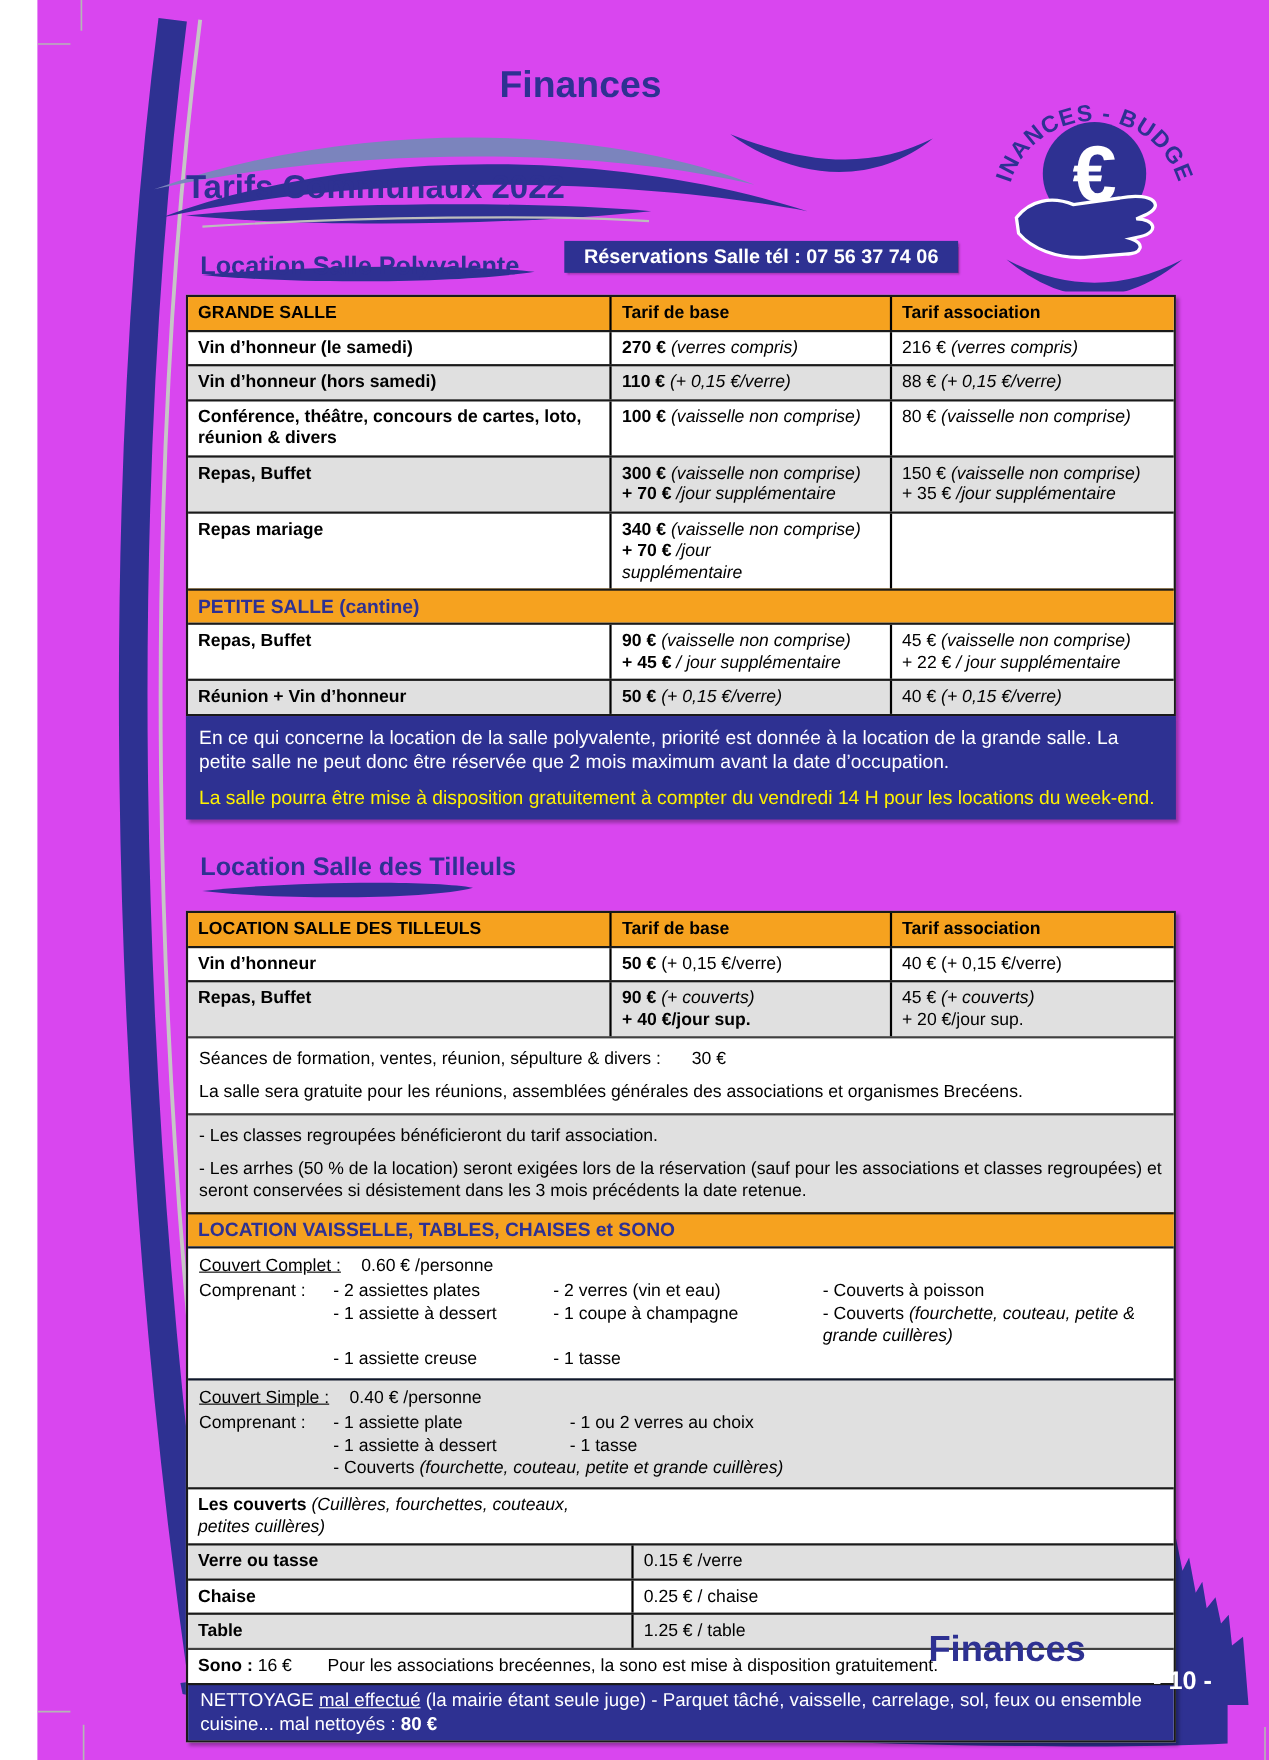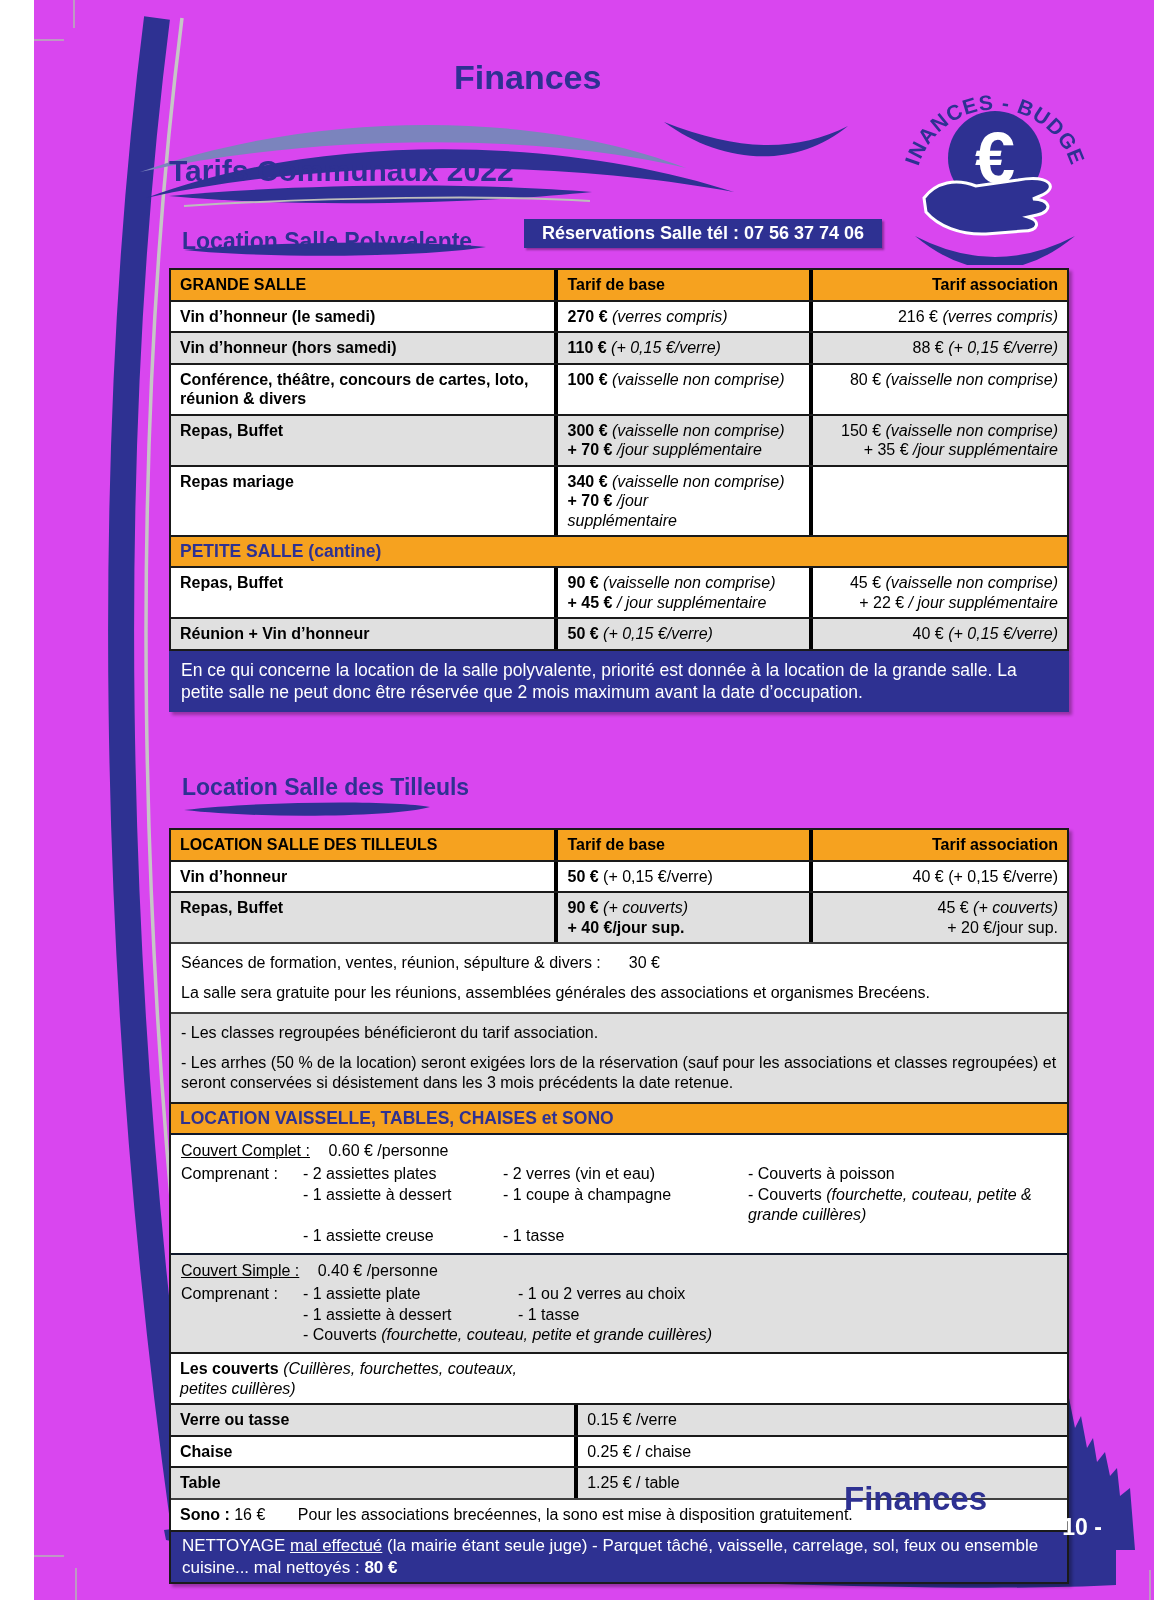--- a/index.html
+++ b/index.html
@@ -18,24 +18,24 @@
   .h-main{font-size:30px;font-weight:bold;color:#2e3192;}
   .h-sec{font-size:23px;font-weight:bold;color:#2e3192;}
   .phone{background:#2e3192;color:#fff;font-weight:bold;font-size:18px;
          text-align:center;padding:4px 8px;box-shadow:2px 2px 2px rgba(0,0,0,.35);}
 
   
   .tbl{border:2px solid #1a1a1a;background:#fff;box-shadow:3px 3px 3px rgba(0,0,0,.30);}
   .trow{display:flex;border-top:2px solid #1a1a1a;}
   .trow.first{border-top:none;}
   .cell{padding:5px 9px;font-size:16px;line-height:1.22;color:#000;box-sizing:border-box;}
-  .cell + .cell{border-left:4px solid #000000;}
+  .cell + .cell{border-left:2px solid #000000;}
   .c1{flex:0 0 42.8%;}
   .c2{flex:0 0 28.4%;}
-  .c3{flex:1 1 auto;text-align:right;}
+  .c3{flex:1 1 auto;}
   .ic1{flex:0 0 45%;}
   .ic2{flex:1 1 auto;}
   .hdr{background:#f6a21f;color:#2e3192;font-weight:bold;font-size:17.5px;}
   .gray{background:#e0e0e0;}
   .lbl{font-weight:bold;}
   .sect{background:#f6a21f;color:#2e3192;font-weight:bold;font-size:17.5px;
         padding:4px 9px;border-top:2px solid #1a1a1a;}
   .noterow{border-top:2px solid #404040;padding:6px 10px;font-size:16px;line-height:1.25;}
   .noterow p{margin:3px 0 10px 0;}
   .noterow p:last-child{margin-bottom:3px;}
@@ -113,21 +113,21 @@
     <circle cx="105" cy="118" r="47" fill="#2e3192"></circle>
     <text x="105" y="143" text-anchor="middle" font-size="72" font-weight="bold" fill="#ffffff" font-family="Liberation Sans, sans-serif">€</text>
     <path fill="#2e3192" stroke="#ffffff" stroke-width="3" d="M34 158 C 46 142, 66 138, 86 146 L 128 140 C 160 134, 170 148, 150 156 L 143 159 C 160 159, 164 171, 147 175 L 138 177 C 151 181, 149 191, 133 191 L 96 194 C 70 195, 48 186, 36 172 Z"></path>
     <path fill="#2e3192" d="M25 196 Q 105 262, 185 196 Q 105 238, 25 196 Z"></path>
   </svg>
 
   <div class="abs content h-main" style="left:135px;top:154px;">Tarifs Communaux 2022</div>
 
   <div class="abs content h-sec" style="left:148px;top:228px;">Location Salle Polyvalente</div>
 
-  <div class="abs content phone" style="left:490px;top:219px;width:342px;">Réservations Salle tél : 07 56 37 74 06</div>
+  <div class="abs content phone" style="left:479px;top:219px;width:342px;">Réservations Salle tél : 07 56 37 74 06</div>
 
   <div class="abs content" style="left:135px;top:268px;width:900px;">
     <div class="tbl">
       <div class="trow first hdr">
         <div class="cell c1">GRANDE SALLE</div>
         <div class="cell c2">Tarif de base</div>
         <div class="cell c3">Tarif association</div>
       </div>
 
       <div class="trow">
@@ -219,20 +219,21 @@
         </div>
         <div class="cell c3">
           <span>40 €</span>
           <span class="i">(+ 0,15 €/verre)</span>
         </div>
       </div>
     </div>
 
     <div class="bluebox">
       <span>En ce qui concerne la location de la salle polyvalente, priorité est donnée à la location de la grande salle. La petite salle ne peut donc être réservée que 2 mois maximum avant la date d’occupation.</span>
+      <span class="yellow">La salle pourra être mise à disposition gratuitement à compter du vendredi 14 H pour les locations du week-end.</span>
     </div>
   </div>
 
   <div class="abs content h-sec" style="left:148px;top:774px;">Location Salle des Tilleuls</div>
 
   <div class="abs content" style="left:135px;top:828px;width:900px;">
     <div class="tbl">
       <div class="trow first hdr">
         <div class="cell c1">LOCATION SALLE DES TILLEULS</div>
         <div class="cell c2">Tarif de base</div>

